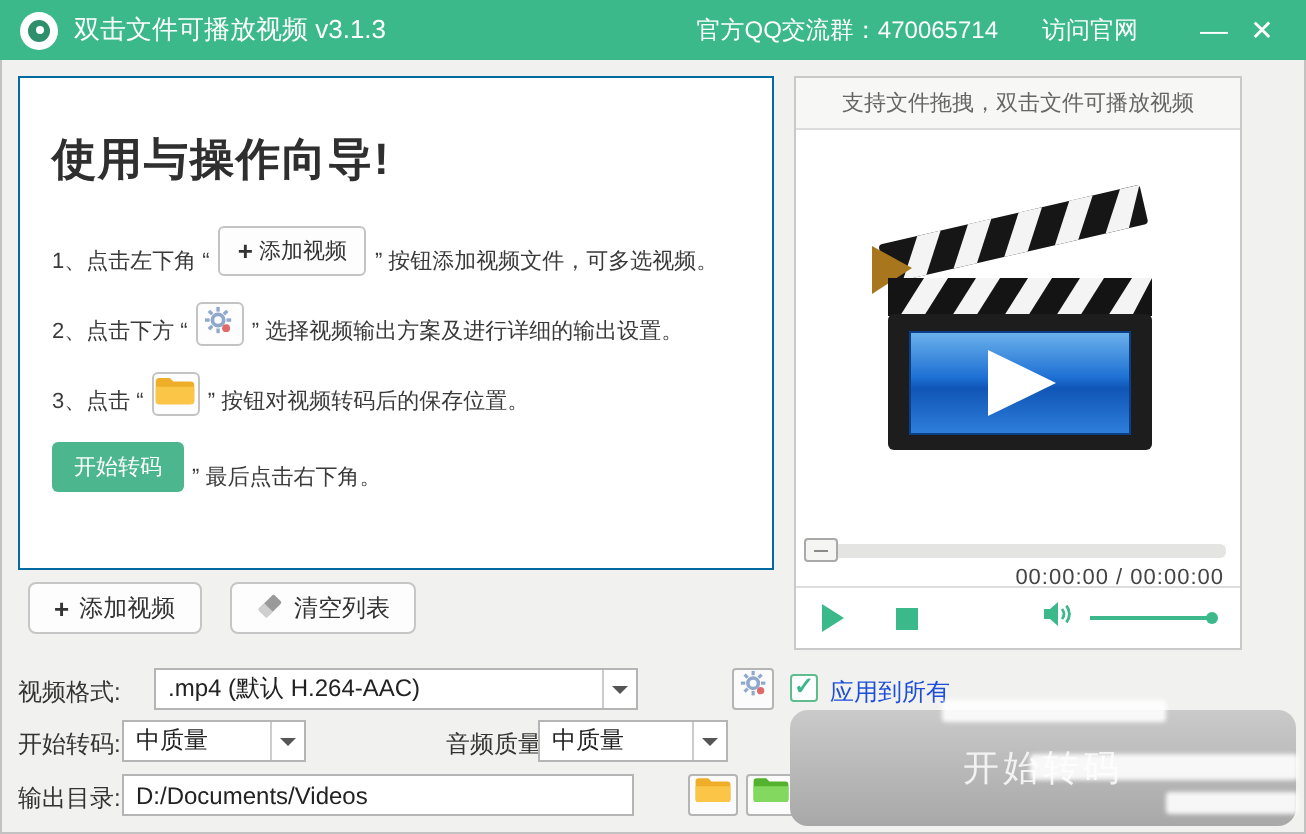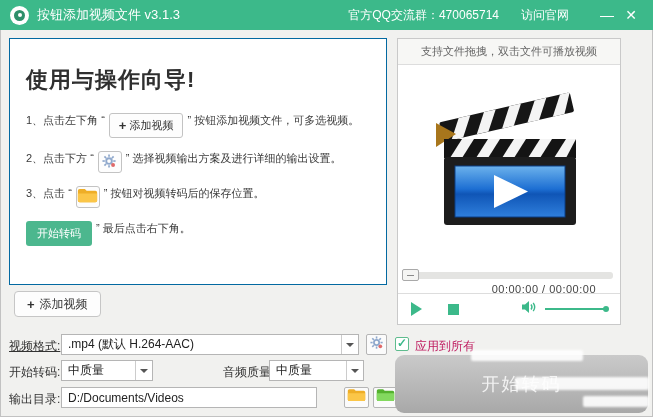--- a/index.html
+++ b/index.html
@@ -14,76 +14,76 @@
   .app-logo::before { content:""; position:absolute; left:8px; top:7px; width:4px; height:4px; border-radius:50%; background:#fff; z-index:2; }
   .app-title { font-size:13px; }
   .tb-spacer { flex:1; }
   .tb-text { font-size:12px; margin-right:22px; }
   .tb-link { font-size:12px; margin-right:26px; cursor:pointer;text-align:right; }
   .tb-btn { font-size:14px; width:24px; text-align:center; cursor:pointer; line-height:30px; }
 
   
   .guide-panel { position:absolute; left:8px; top:38px; width:378px; height:247px; background:#fff; border:1px solid #0369a1; padding:26px 14px 0 16px; }
   .guide-title { font-size:22px; font-weight:bold; color:#2f2f2f; margin-bottom:18px; letter-spacing:1px; }
-  .step { display:flex; align-items:flex-start; font-size:11px; color:#3a3a3a; margin-bottom:13px; white-space:nowrap; gap:4px; }
+  .step { display:flex; align-items:flex-end; font-size:11px; color:#3a3a3a; margin-bottom:13px; white-space:nowrap; gap:4px; }
   .mini-btn { display:inline-flex; align-items:center; gap:3px; border:1px solid #c3c3c3; background:#fdfdfd; border-radius:3px; padding:4px 9px; font-size:11px; color:#333; cursor:pointer; }
   .mini-icon-btn { display:inline-flex; align-items:center; justify-content:center; width:24px; height:22px; border:1px solid #c3c3c3; background:#fdfdfd; border-radius:3px; cursor:pointer; }
   .mini-green-btn { display:inline-flex; align-items:center; justify-content:center; background:#4cb78e; color:#fff; border-radius:3px; padding:5px 11px; font-size:11px; cursor:pointer; }
   .plus-glyph { font-size:13px; font-weight:bold; color:#333; line-height:1; }
   .inline-folder { width:21px; height:16px; }
 
   
   .list-btn { position:absolute; display:inline-flex; align-items:center; gap:5px; border:1px solid #c6c6c6; background:#fdfdfd; border-radius:4px; height:26px; padding:0 12px; font-size:12px; color:#333; cursor:pointer; top:291px; }
   .add-btn { left:13px; }
   .clear-btn { left:114px; }
 
   
   .player-panel { position:absolute; left:396px; top:38px; width:224px; height:287px; background:#fff; border:1px solid #c9c9c9; }
   .player-header { height:26px; background:#f7f7f5; border-bottom:1px solid #ddd; display:flex; align-items:center; justify-content:center; font-size:11px; color:#666; }
   .video-area { position:absolute; left:0; top:26px; right:0; height:198px; display:flex; align-items:center; justify-content:center; }
   .progress-track { position:absolute; left:7px; right:7px; top:233px; height:7px; background:#e4e4e2; border-radius:3px; cursor:pointer; }
   .progress-handle { position:absolute; left:4px; top:230px; width:17px; height:12px; background:#f5f5f3; border:1px solid #a9a9a9; border-radius:2px; cursor:grab; }
   .progress-handle::after { content:""; position:absolute; left:4px; top:5px; width:7px; height:1px; background:#8a8a8a; }
-  .time-display { position:absolute; right:24px; top:244px; font-size:11px; color:#444; letter-spacing:.5px; }
+  .time-display { position:absolute; right:8px; top:244px; font-size:11px; color:#444; letter-spacing:.5px; }
   .controls-row { position:absolute; left:0; right:0; bottom:0; height:31px; border-top:1px solid #ddd; display:flex; align-items:center; padding:0 13px; }
   .play-btn { width:0; height:0; border-left:11px solid #3cb98a; border-top:7px solid transparent; border-bottom:7px solid transparent; cursor:pointer; }
   .stop-btn { width:11px; height:11px; background:#3cb98a; margin-left:26px; cursor:pointer; }
   .vol-wrap { margin-left:auto; display:flex; align-items:center; }
   .vol-slider { position:relative; width:62px; height:2px; background:#3cb98a; margin-left:8px; cursor:pointer; }
   .vol-dot { position:absolute; right:-2px; top:-2px; width:6px; height:6px; border-radius:50%; background:#3cb98a; }
 
   
   .fld-label { position:absolute; font-size:12px; color:#333; }
   .dropdown { position:absolute; height:21px; border:1px solid #b5b5b5; background:#fff; display:flex; align-items:center; font-size:12px; color:#222; cursor:pointer; }
   .dd-value { flex:1; padding-left:6px; white-space:nowrap; overflow:hidden; }
   .dd-arrow-box { width:17px; align-self:stretch; border-left:1px solid #ccc; display:flex; align-items:center; justify-content:center; }
   .dd-caret { width:0; height:0; border-top:4px solid #555; border-left:4px solid transparent; border-right:4px solid transparent; }
   .sq-btn { position:absolute; width:21px; height:21px; border:1px solid #b5b5b5; background:#fbfbfb; border-radius:2px; display:flex; align-items:center; justify-content:center; cursor:pointer; }
   .text-input { position:absolute; height:21px; border:1px solid #b5b5b5; background:#fff; font-size:12px; color:#222; padding:0 6px; font-family:"Liberation Sans",sans-serif; }
   .folder-btn { position:absolute; width:25px; height:21px; border:1px solid #b5b5b5; background:#fbfbfb; border-radius:2px; display:flex; align-items:center; justify-content:center; cursor:pointer; }
 
   .checkbox { position:absolute; left:394px; top:337px; width:14px; height:14px; background:#fff; border:1px solid #5fbc8e; border-radius:2px; display:flex; align-items:center; justify-content:center; cursor:pointer; }
   .checkmark { color:#3cb98a; font-size:12px; line-height:1; font-weight:bold; margin-top:-2px; }
-  .checkbox-label { position:absolute; left:414px; top:338px; font-size:12px; color:#be185d; }
+  .checkbox-label { position:absolute; left:414px; top:338px; font-size:12px; color:#1d4ed8; }
 
   .start-btn { position:absolute; left:394px; top:355px; width:253px; height:58px; border-radius:9px; background:linear-gradient(#cacaca,#a8a8a8); display:flex; align-items:center; justify-content:center; cursor:pointer; overflow:visible; }
   .start-btn-label { color:#f2f2f2; font-size:18px; letter-spacing:2px; }
   .streak { position:absolute; background:#fff; opacity:.9; filter:blur(1px); border-radius:2px; }
   .streak1 { left:76px; top:-5px; width:112px; height:11px; }
   .streak2 { left:120px; top:22px; width:134px; height:13px; }
   .streak3 { left:188px; top:41px; width:66px; height:11px; }
 </style>
 </head>
 <body>
 
 <div id="app">
 
   <div class="titlebar">
     <div class="app-logo"></div>
-    <div class="app-title">按钮添加视频文件 v3.1.3</div>
+    <div class="app-title">双击文件可播放视频 v3.1.3</div>
     <div class="tb-spacer"></div>
     <div class="tb-text">官方QQ交流群：470065714</div>
     <div class="tb-link">访问官网</div>
     <div class="tb-btn">—</div>
     <div class="tb-btn">✕</div>
   </div>
 
   <div class="guide-panel">
     <div class="guide-title">使用与操作向导!</div>
 
@@ -134,20 +134,31 @@
 
     <div class="step">
       <span class="mini-green-btn">开始转码</span>
       <span>” 最后点击右下角。</span>
     </div>
   </div>
 
   <div class="list-btn add-btn">
     <span class="plus-glyph">+</span>
     <span>添加视频</span>
+  </div>
+  <div class="list-btn clear-btn">
+    <span>
+      <svg width="14" height="14" viewBox="0 0 14 14">
+        <g transform="rotate(-45 7 7)">
+          <rect x="1.5" y="4" width="11" height="6" rx="1" fill="#9a9a9a"></rect>
+          <rect x="1.5" y="4" width="4.5" height="6" fill="#cfcfcf"></rect>
+        </g>
+      </svg>
+    </span>
+    <span>清空列表</span>
   </div>
 
   <div class="player-panel">
     <div class="player-header">支持文件拖拽，双击文件可播放视频</div>
 
     <div class="video-area">
       <span>
         <svg width="150" height="150" viewBox="0 0 150 150">
           <defs>
             <linearGradient id="scr" x1="0" y1="0" x2="0" y2="1">
@@ -198,22 +209,22 @@
             <path d="M12.2 2.8 q3 4.2 0 8.4" stroke="#3cb98a" fill="none" stroke-width="1.4"></path>
           </svg>
         </span>
         <div class="vol-slider">
           <div class="vol-dot"></div>
         </div>
       </div>
     </div>
   </div>
 
-  <div class="fld-label" style="left:8px; top:338px;text-decoration:underline;">视频格式:</div>
-  <div class="dropdown" style="left:60px; top:334px; width:298px;">
+  <div class="fld-label" style="left:8px; top:338px;">视频格式:</div>
+  <div class="dropdown" style="left:76px; top:334px; width:242px;">
     <div class="dd-value">.mp4 (默认 H.264-AAC)</div>
     <div class="dd-arrow-box">
         <div class="dd-caret"></div>
       </div>
   </div>
   <div class="sq-btn" style="left:365px; top:334px;">
     <span>
       <svg width="14" height="14" viewBox="0 0 16 16">
         <circle cx="7.5" cy="7.5" r="3" fill="none" stroke="#8fa8cc" stroke-width="2"></circle>
         <g stroke="#8fa8cc" stroke-width="1.8">

